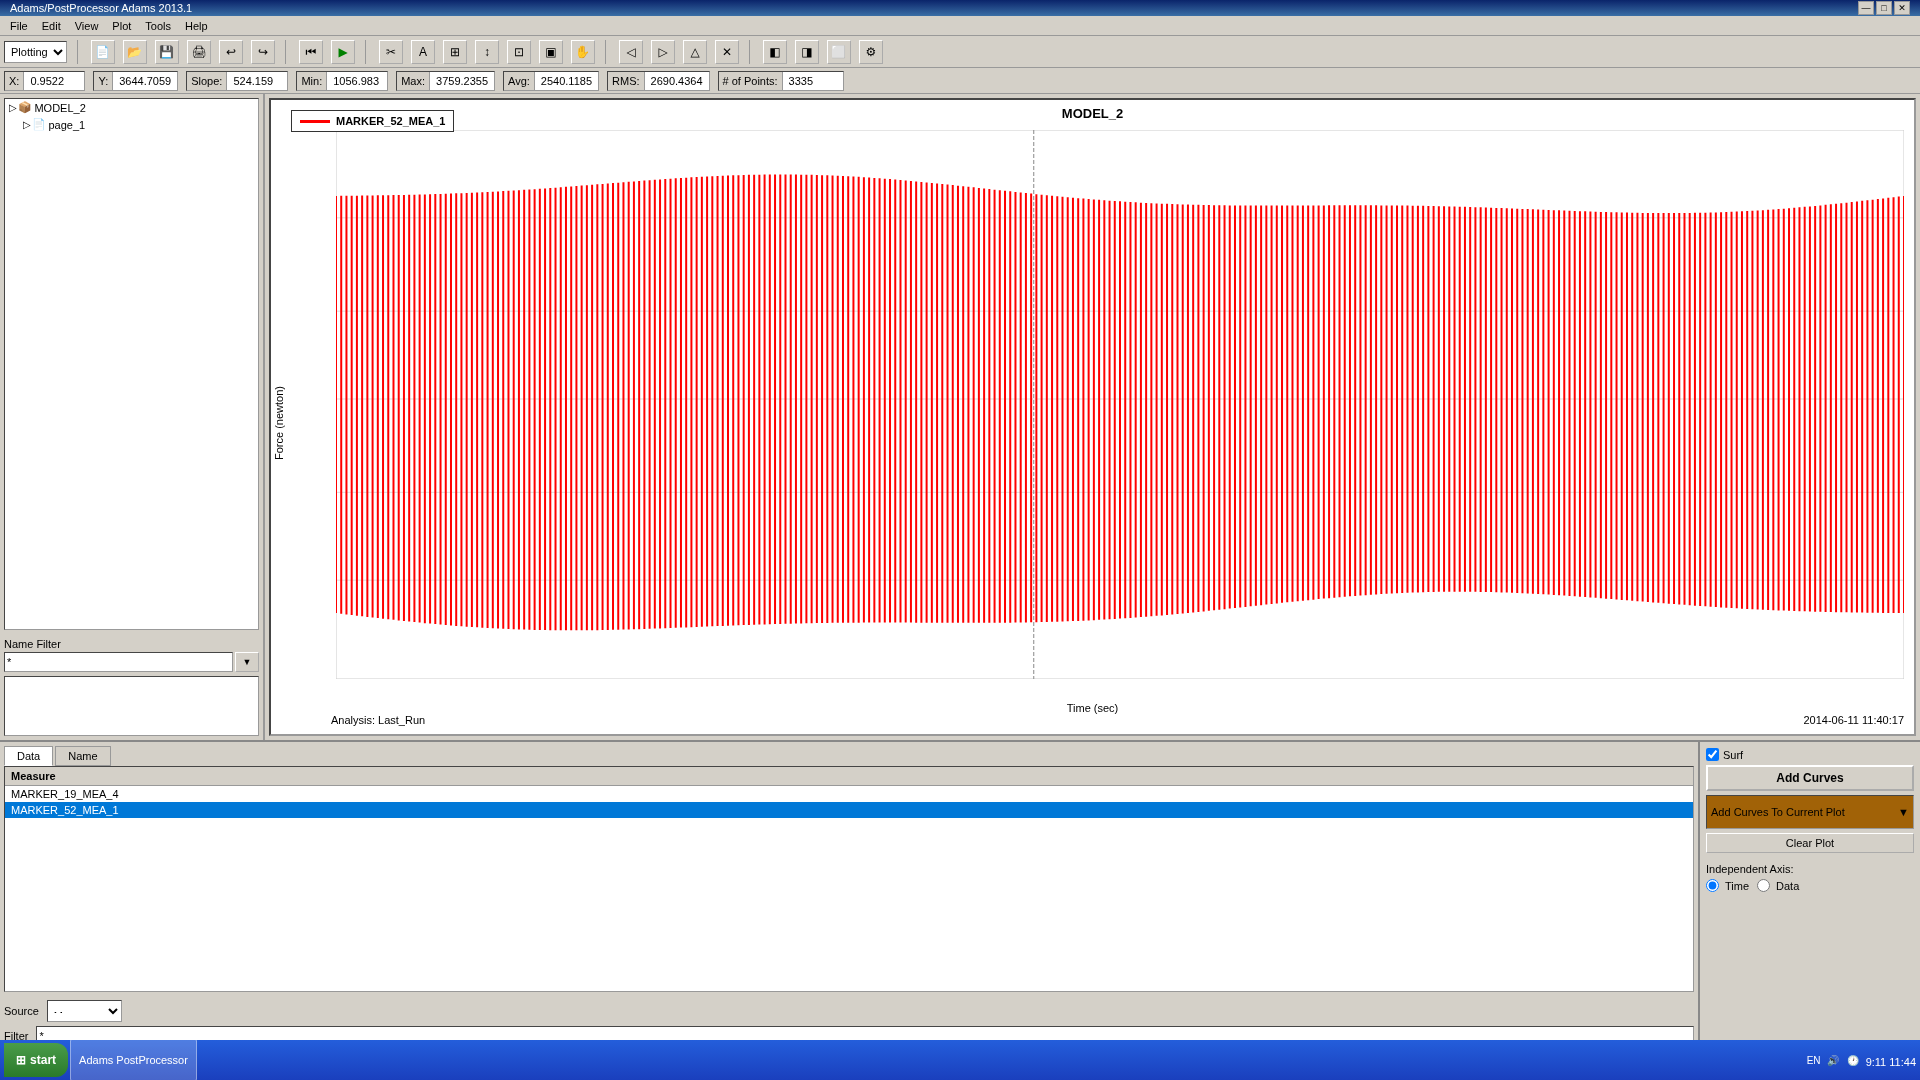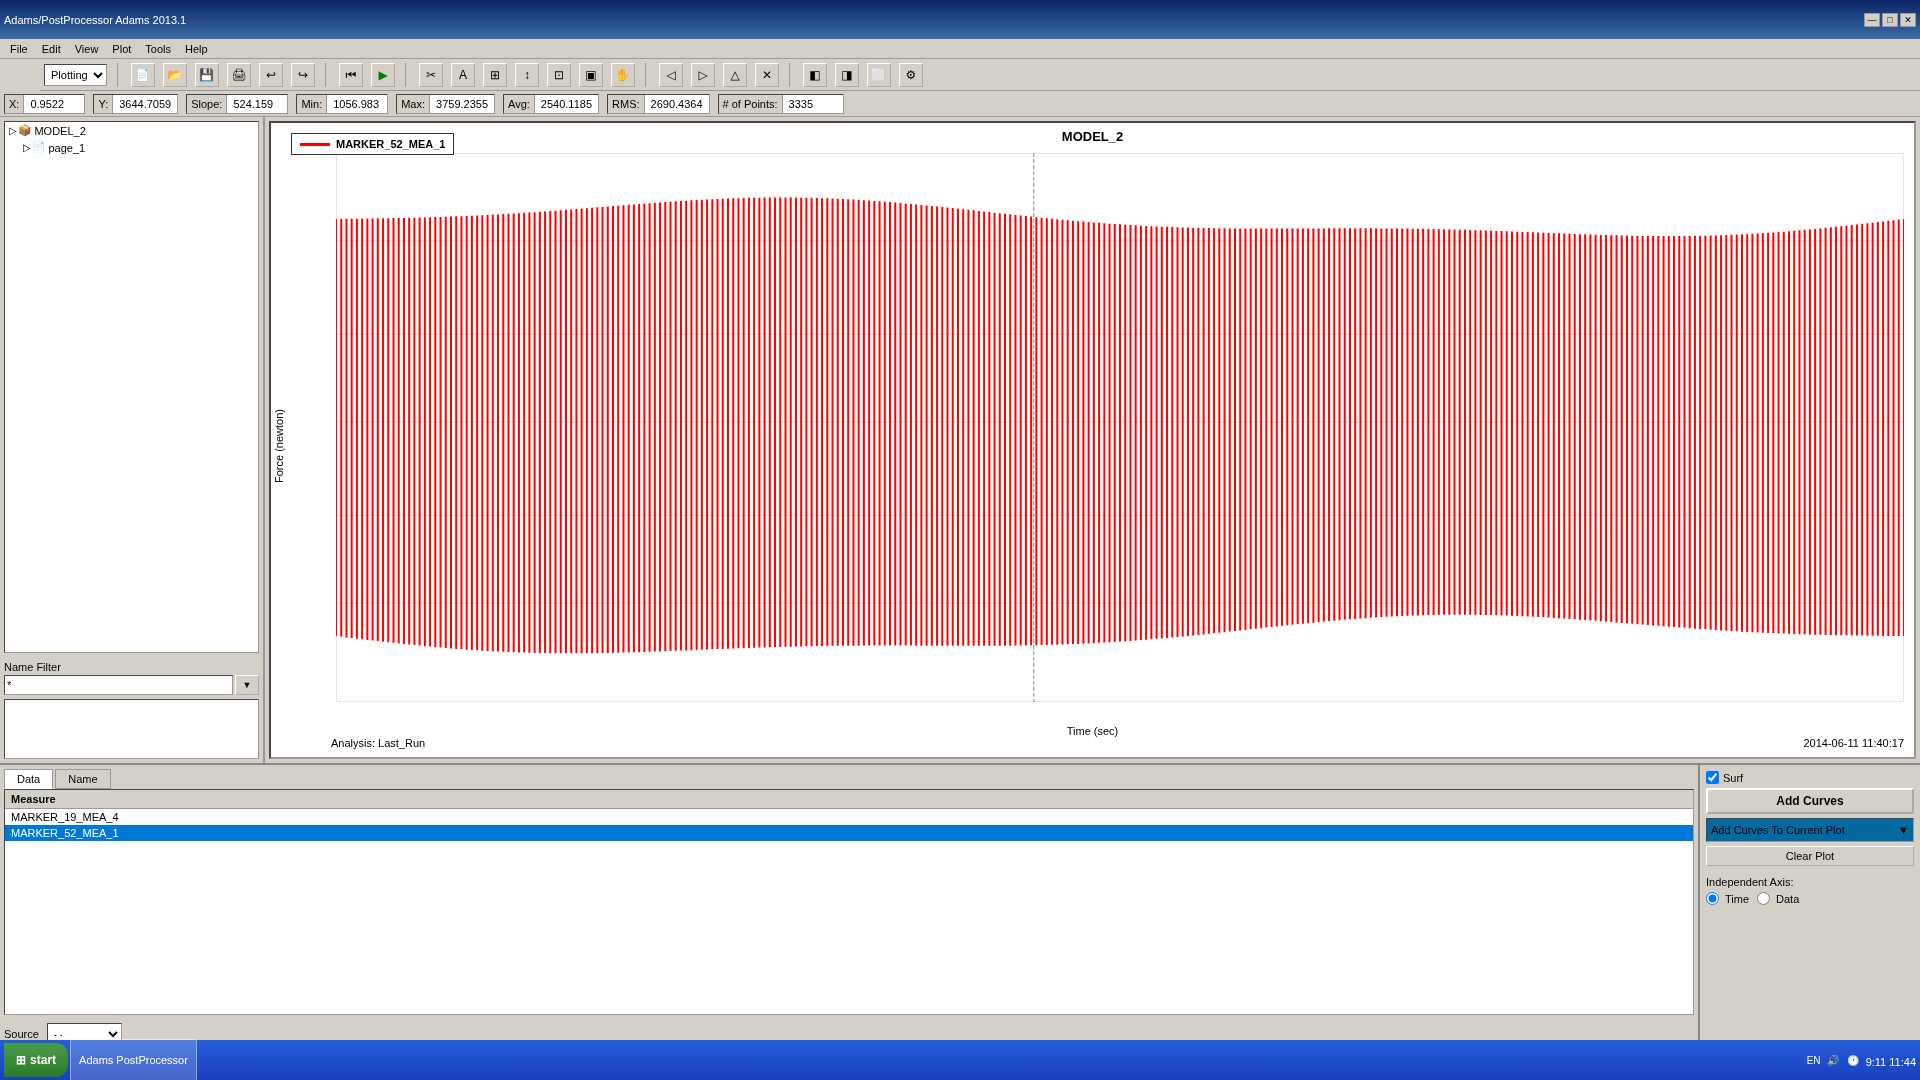--- a/index.html
+++ b/index.html
@@ -2,25 +2,25 @@
 <html><head>
   <meta charset="utf-8">
   <style>
     * { margin: 0; padding: 0; box-sizing: border-box; }
     body { width: 1920px; height: 1080px; overflow: hidden; font-family: 'Segoe UI', Tahoma, Arial, sans-serif; font-size: 11px; background: #d4d0c8; }
 
     
     #titlebar {
       background: linear-gradient(to bottom, #0a246a, #3a6ea5);
       color: white;
-      height: 39px;
+      height: 16px;
       display: flex;
       align-items: center;
       justify-content: space-between;
-      padding: 0 4px;
+      padding: 0 10px;
       font-size: 11px;
     }
     #titlebar-controls { display: flex; gap: 2px; }
     .title-btn { width: 16px; height: 14px; background: #d4d0c8; border: 1px solid #999; font-size: 9px; cursor: pointer; display: flex; align-items: center; justify-content: center; color: #000; }
 
     
     #menubar {
       background: #d4d0c8;
       height: 20px;
       display: flex;
@@ -33,21 +33,20 @@
 
     
     #toolbar {
       background: #d4d0c8;
       height: 32px;
       display: flex;
       align-items: center;
       padding: 2px 4px;
       border-bottom: 1px solid #999;
       gap: 8px;
-      margin-left: 40px;
     }
     .toolbar-select {
       height: 22px;
       font-size: 11px;
       border: 1px inset #999;
       background: white;
       padding: 0 2px;
     }
     .toolbar-btn {
       width: 24px;
@@ -295,22 +294,22 @@
       padding: 4px;
       background: #d4d0c8;
       border: 2px outset #fff;
       font-size: 12px;
       font-weight: bold;
       cursor: pointer;
       text-align: center;
     }
     .add-curves-to-plot {
       width: 100%;
-      height: 24px;
-      background: #0369a1;
+      height: 34px;
+      background: #a16207;
       border: 1px inset #999;
       font-size: 11px;
       display: flex;
       align-items: center;
       padding: 0 4px;
       gap: 10px;
     }
     .add-curves-dropdown { margin-left: auto; cursor: pointer; }
     .clear-plot-btn {
       width: 100%;

